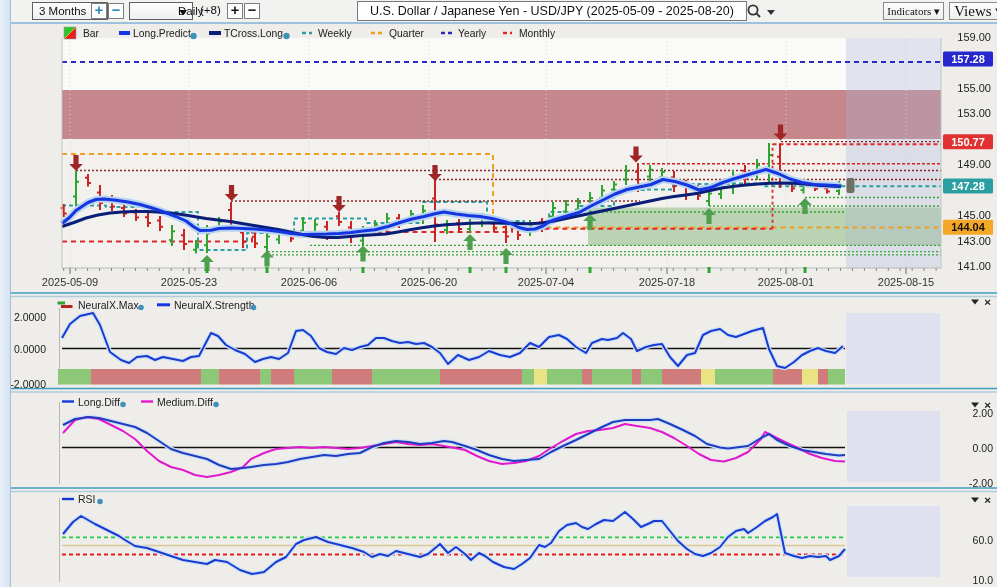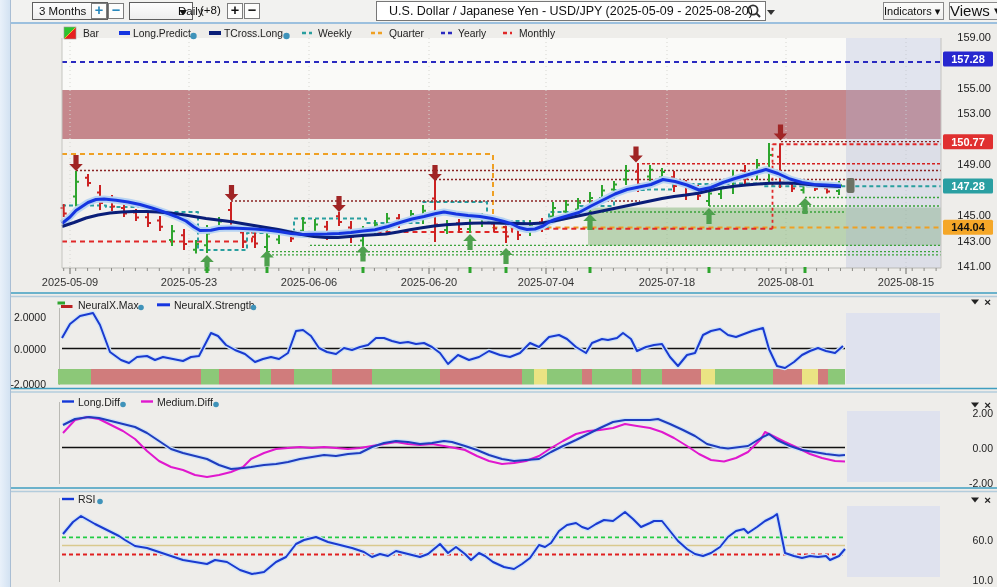--- a/index.html
+++ b/index.html
@@ -1,21 +1,21 @@
 <!DOCTYPE html>
 <html><head><meta charset="utf-8"><style>
 html,body{margin:0;padding:0;}
 body{width:997px;height:587px;background:#eeedea;font-family:"Liberation Sans",sans-serif;overflow:hidden;position:relative;}
 .toolbar{position:absolute;left:0;top:0;width:997px;height:22px;background:#f2f2f0;border-bottom:2px solid #9cc0de;}
 .leftstrip{position:absolute;left:0;top:0;width:10px;height:587px;background:linear-gradient(90deg,#e9f1fa,#d3e2f2);border-right:1px solid #a9bed4;z-index:5;}
 .combo{position:absolute;top:2px;height:18px;background:linear-gradient(#fdfdfd,#eeeeee);border:1px solid #5f5f5f;font-size:11.5px;color:#111;line-height:16px;padding-left:6px;box-sizing:border-box;}
 .combo .ar{position:absolute;right:5px;top:7px;width:0;height:0;border-left:4.5px solid transparent;border-right:4.5px solid transparent;border-top:5.5px solid #111;}
 .tbtn{position:absolute;top:3px;width:16px;height:16px;background:#fdfdfc;border:1px solid #7d7d7d;box-sizing:border-box;text-align:center;line-height:13px;font-weight:bold;font-size:14.5px;}
-.rbtn{position:absolute;top:2px;height:18px;background:linear-gradient(#fcfcfb,#efefee);border:1px solid #8a8a8a;box-sizing:border-box;font-size:11.5px;color:#111;line-height:16px;}
-.title{position:absolute;left:376px;top:1px;width:390px;height:20px;background:#fff;border:1px solid #777;box-sizing:border-box;text-align:center;line-height:18px;font-size:12.5px;color:#111;}
+.rbtn{position:absolute;top:2px;height:18px;background:linear-gradient(#fcfcfb,#efefee);border:1px solid #8a8a8a;box-sizing:border-box;font-size:11.5px;color:#111;text-align:center;line-height:16px;font-family:Liberation Serif, serif;}
+.title{position:absolute;left:357px;top:1px;width:390px;height:20px;background:#fff;border:1px solid #777;box-sizing:border-box;text-align:center;line-height:18px;font-size:12.5px;color:#111;}
 svg{position:absolute;left:0;top:0;}
 </style></head>
 <body>
 <svg width="997" height="587" viewBox="0 0 997 587">
 <rect x="10" y="22" width="987" height="271" fill="#eeedea"></rect>
 <rect x="62" y="38" width="879" height="230" fill="#f2f1ee"></rect>
 <rect x="62" y="38" width="879" height="52" fill="#fafaf8"></rect>
 <rect x="62" y="90" width="879" height="49" fill="#c5878c"></rect>
 <path d="M70.0,38.0 L70.0,268.0" fill="none" stroke="#d6d6d1" stroke-width="1" stroke-linejoin="round" stroke-linecap="butt" stroke-dasharray="1,3"></path>
 <path d="M189.0,38.0 L189.0,268.0" fill="none" stroke="#d6d6d1" stroke-width="1" stroke-linejoin="round" stroke-linecap="butt" stroke-dasharray="1,3"></path>

